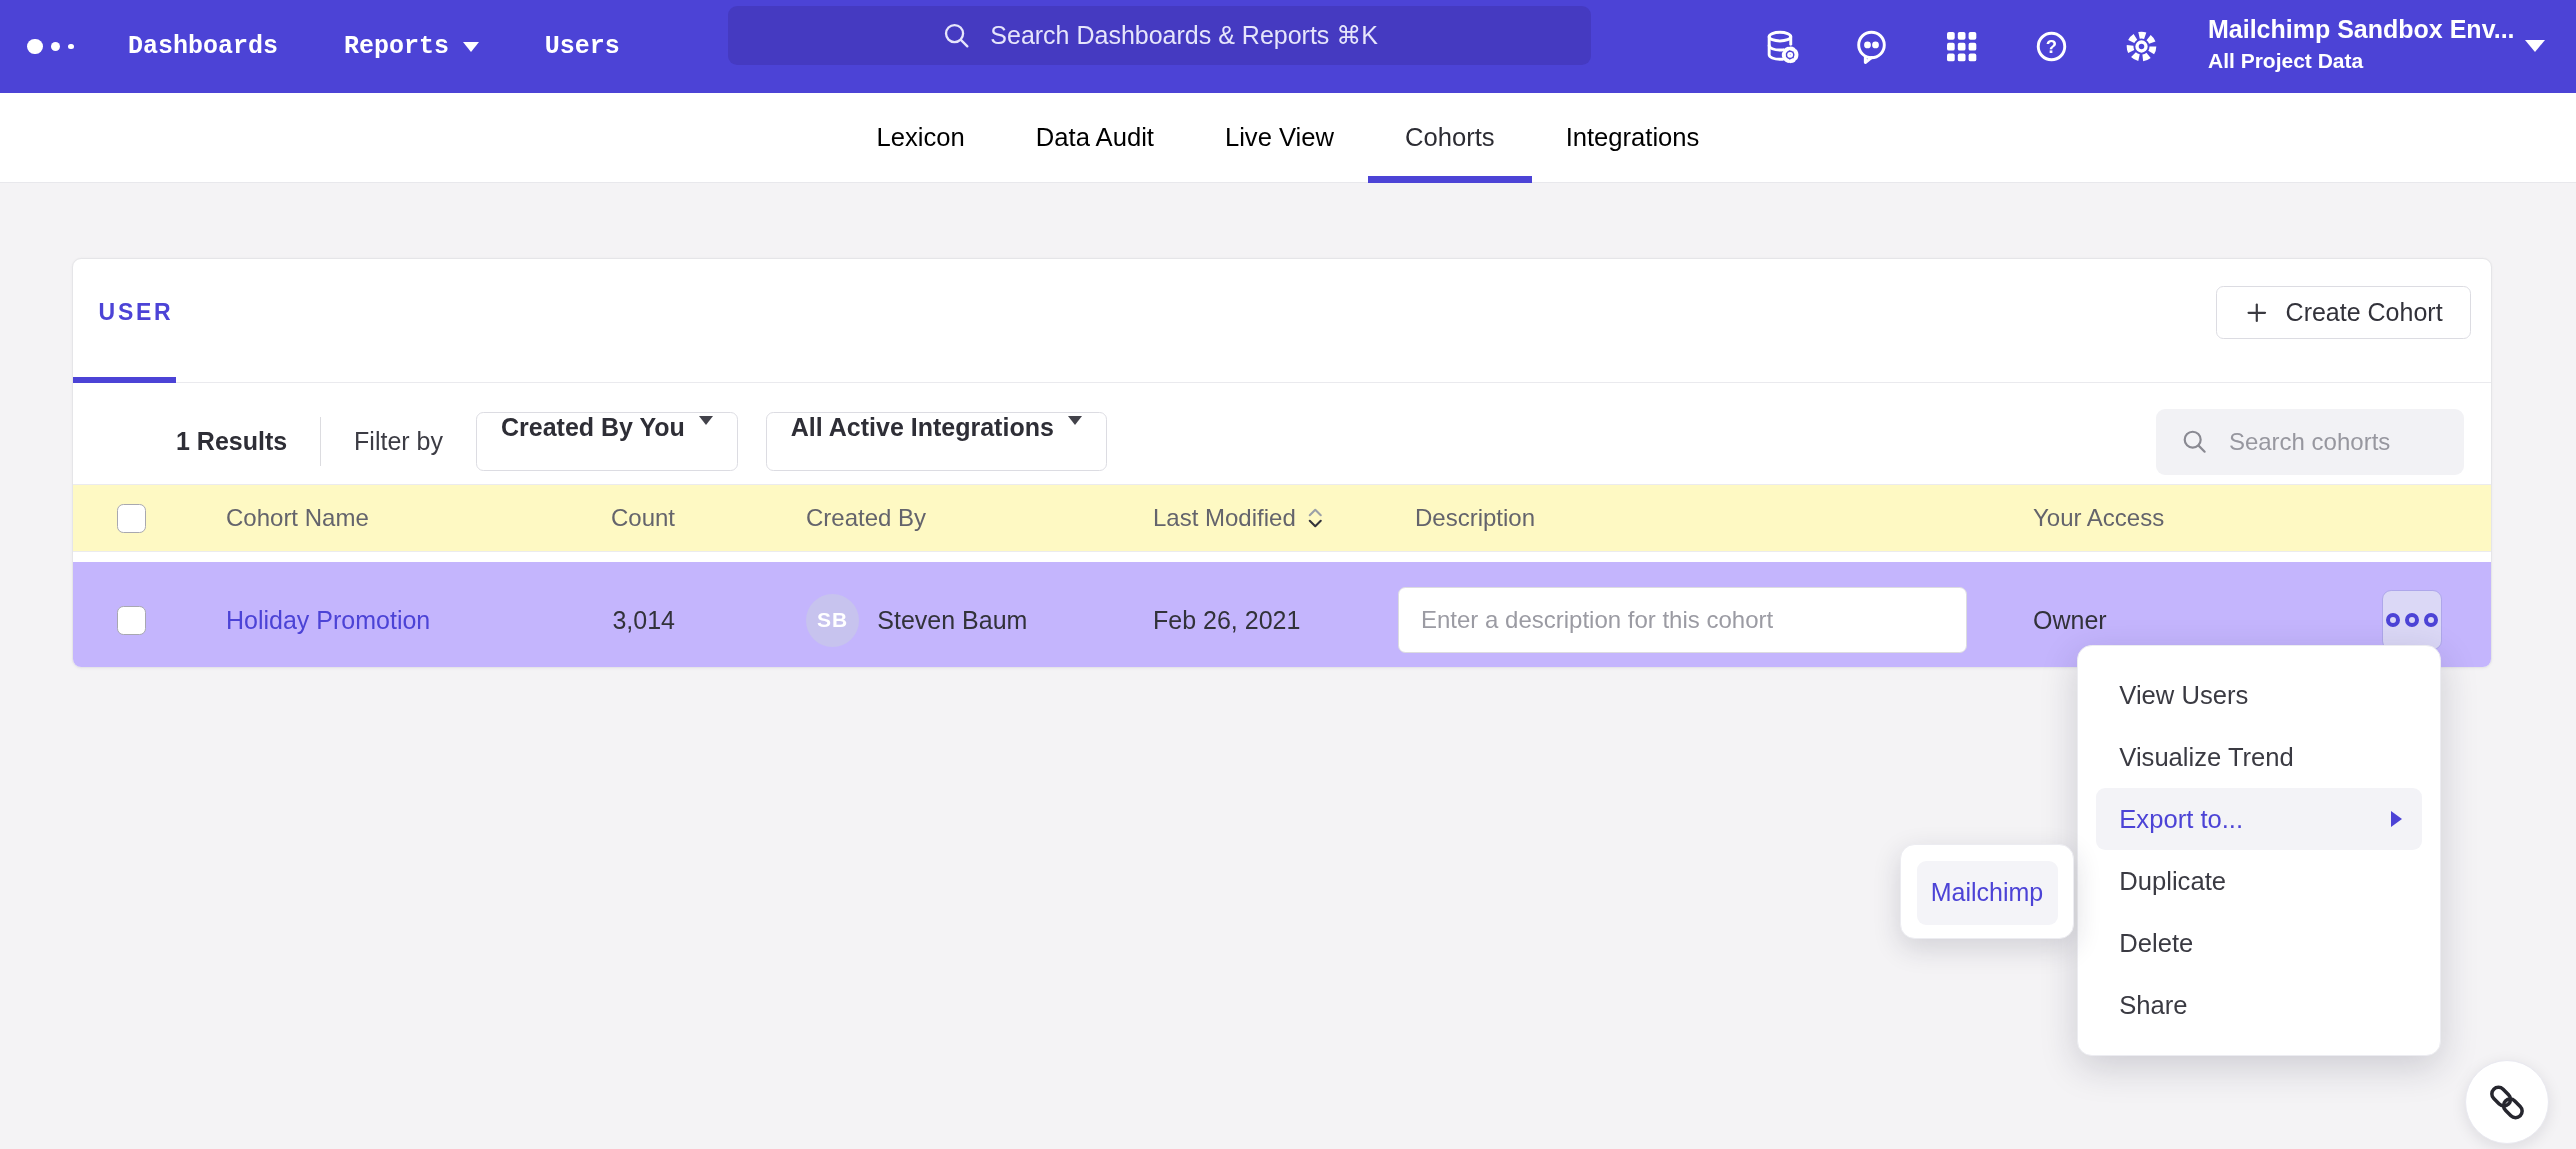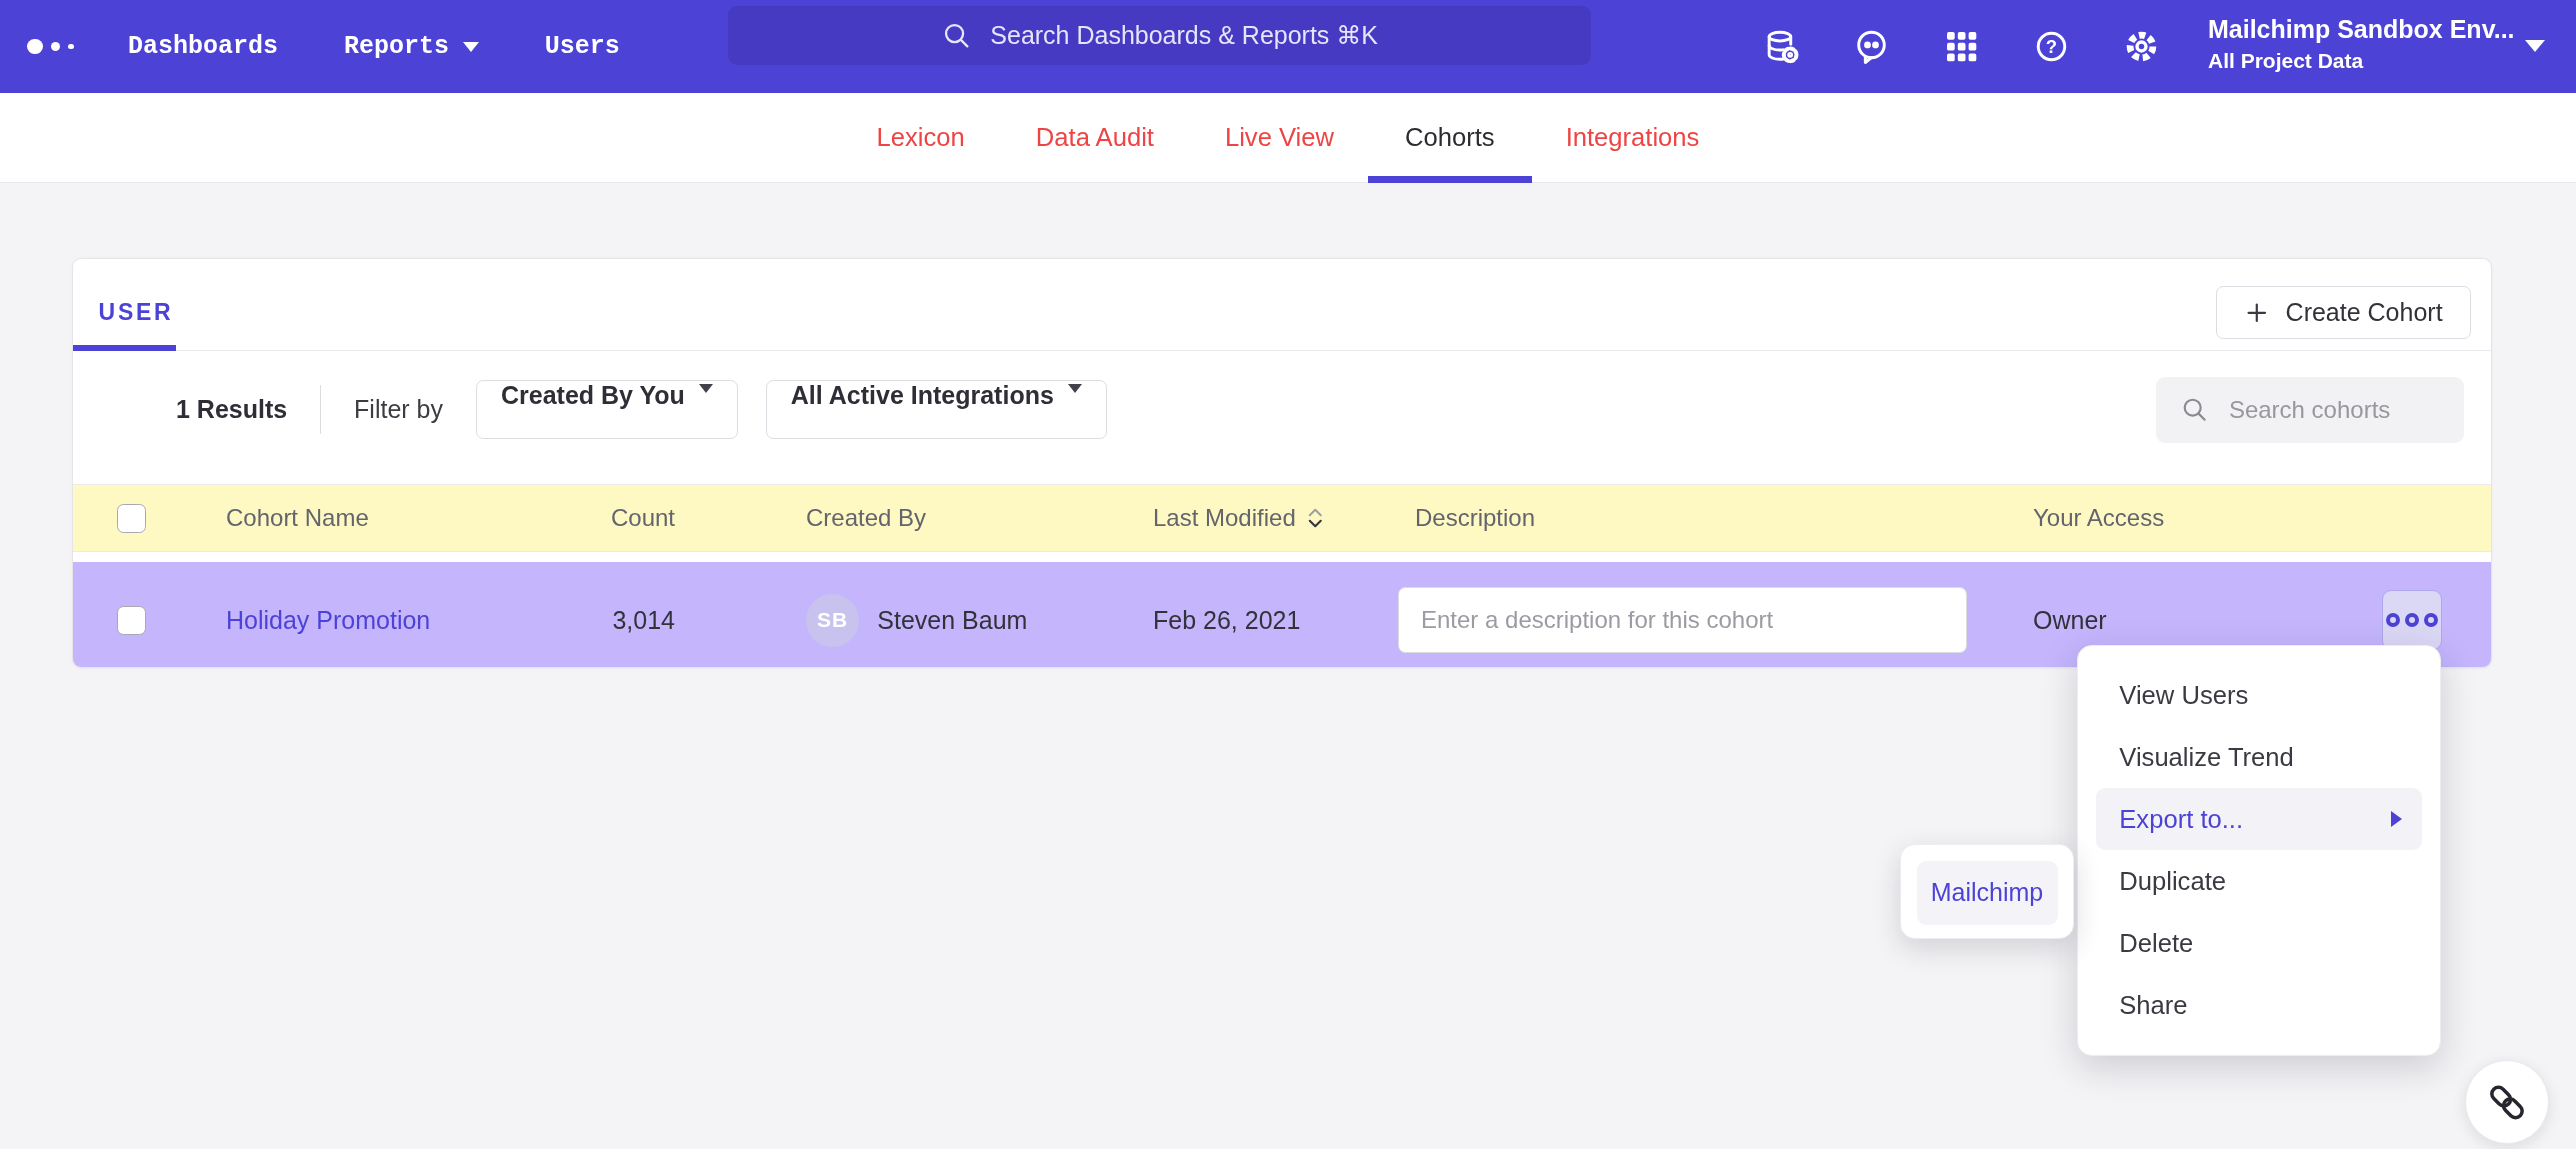--- a/index.html
+++ b/index.html
@@ -23,29 +23,29 @@
     display:flex;align-items:center;justify-content:center;gap:18.3px;font-size:25px;color:#e6e5fb;cursor:text;}
   .topicons{position:absolute;left:1761px;top:0;height:93px;display:flex;align-items:center;gap:50px;}
   .icon-btn{width:40px;height:40px;border:none;background:transparent;padding:0;display:flex;align-items:center;justify-content:center;cursor:pointer;}
   .project{position:absolute;left:2208px;top:14.6px;width:366px;cursor:pointer;}
   .project-name{font-size:25px;font-weight:700;white-space:nowrap;max-width:306px;overflow:hidden;}
   .project-scope{font-size:21px;font-weight:700;margin-top:5.5px;}
   .caret-proj{position:absolute;left:317px;top:25.6px;border-left:10px solid transparent;border-right:10px solid transparent;border-top:12px solid #fff;}
   
   .subnav{position:absolute;top:93px;left:0;right:0;height:90px;background:#fff;border-bottom:0.9px solid #e8e8ec;
     display:flex;align-items:center;justify-content:center;gap:71px;}
-  .subtab{position:relative;height:90px;display:flex;align-items:center;font-size:25.6px;color:#ef4444;cursor:pointer;white-space:nowrap;}
+  .subtab{position:relative;height:90px;display:flex;align-items:center;font-size:25.6px;color:#000000;cursor:pointer;white-space:nowrap;}
   .subtab.active{color:#2c2c33;font-weight:500;}
   .subtab.active::after{content:"";position:absolute;left:-37px;right:-37px;bottom:0;height:6.4px;background:#4c43d6;}
   
   .page{position:absolute;top:183px;left:0;right:0;bottom:0;background:#f4f3f5;}
   .card{position:absolute;left:72px;top:75px;width:2420px;height:410px;background:#fff;border:0.9px solid #e5e5e8;
     border-radius:9.1px;box-shadow:0 0.9px 2.7px rgba(0,0,0,0.04);overflow:hidden;}
   
-  .card-tabs{position:relative;height:92px;border-bottom:0.9px solid #eaeaee;}
+  .card-tabs{position:relative;height:124px;border-bottom:0.9px solid #eaeaee;}
   .user-tab{position:absolute;left:25.6px;top:40px;font-size:23px;font-weight:700;letter-spacing:2.7px;color:#4c43d6;cursor:pointer;}
   .user-underline{position:absolute;left:0;bottom:-0.9px;width:103px;height:5.5px;background:#4c43d6;}
   .create-btn{position:absolute;right:20px;top:27.4px;height:53px;padding:0 27.4px;background:#fff;border:0.9px solid #dcdce2;
     border-radius:7.3px;display:flex;align-items:center;gap:15.5px;font-size:25px;color:#32323a;font-weight:500;cursor:pointer;font-family:inherit;}
   
   .filter-row{position:relative;height:117px;display:flex;align-items:center;}
   .filter-left{display:flex;align-items:center;margin-left:103px;}
   .results{font-size:25px;font-weight:600;color:#2e2e36;white-space:nowrap;}
   .vdiv{width:0.9px;height:49px;background:#dcdce0;margin:0 33px;}
   .filterby{font-size:25px;color:#3c3c44;margin-right:33px;white-space:nowrap;}

